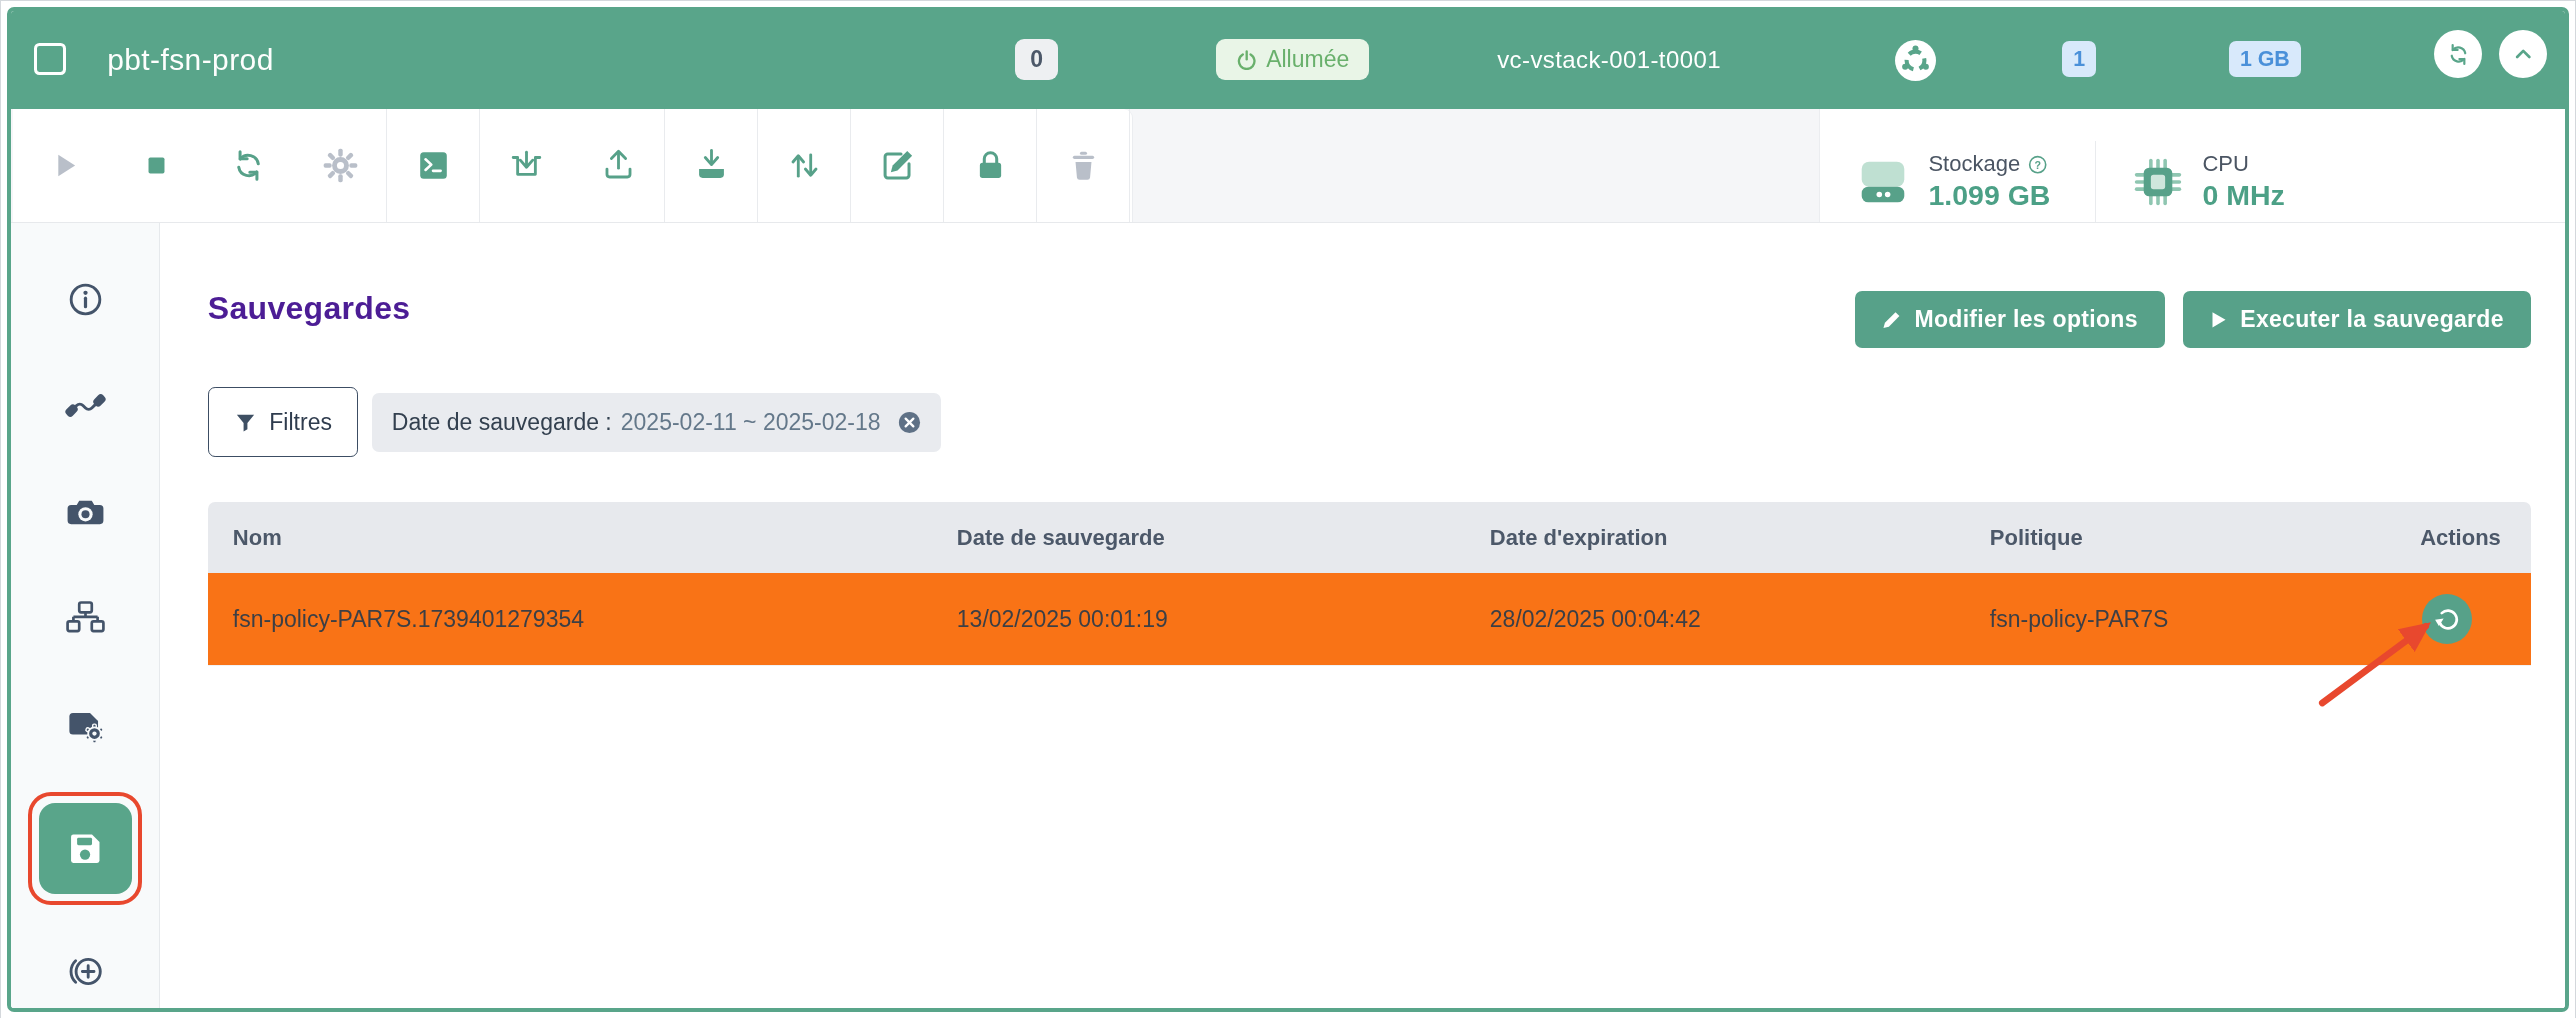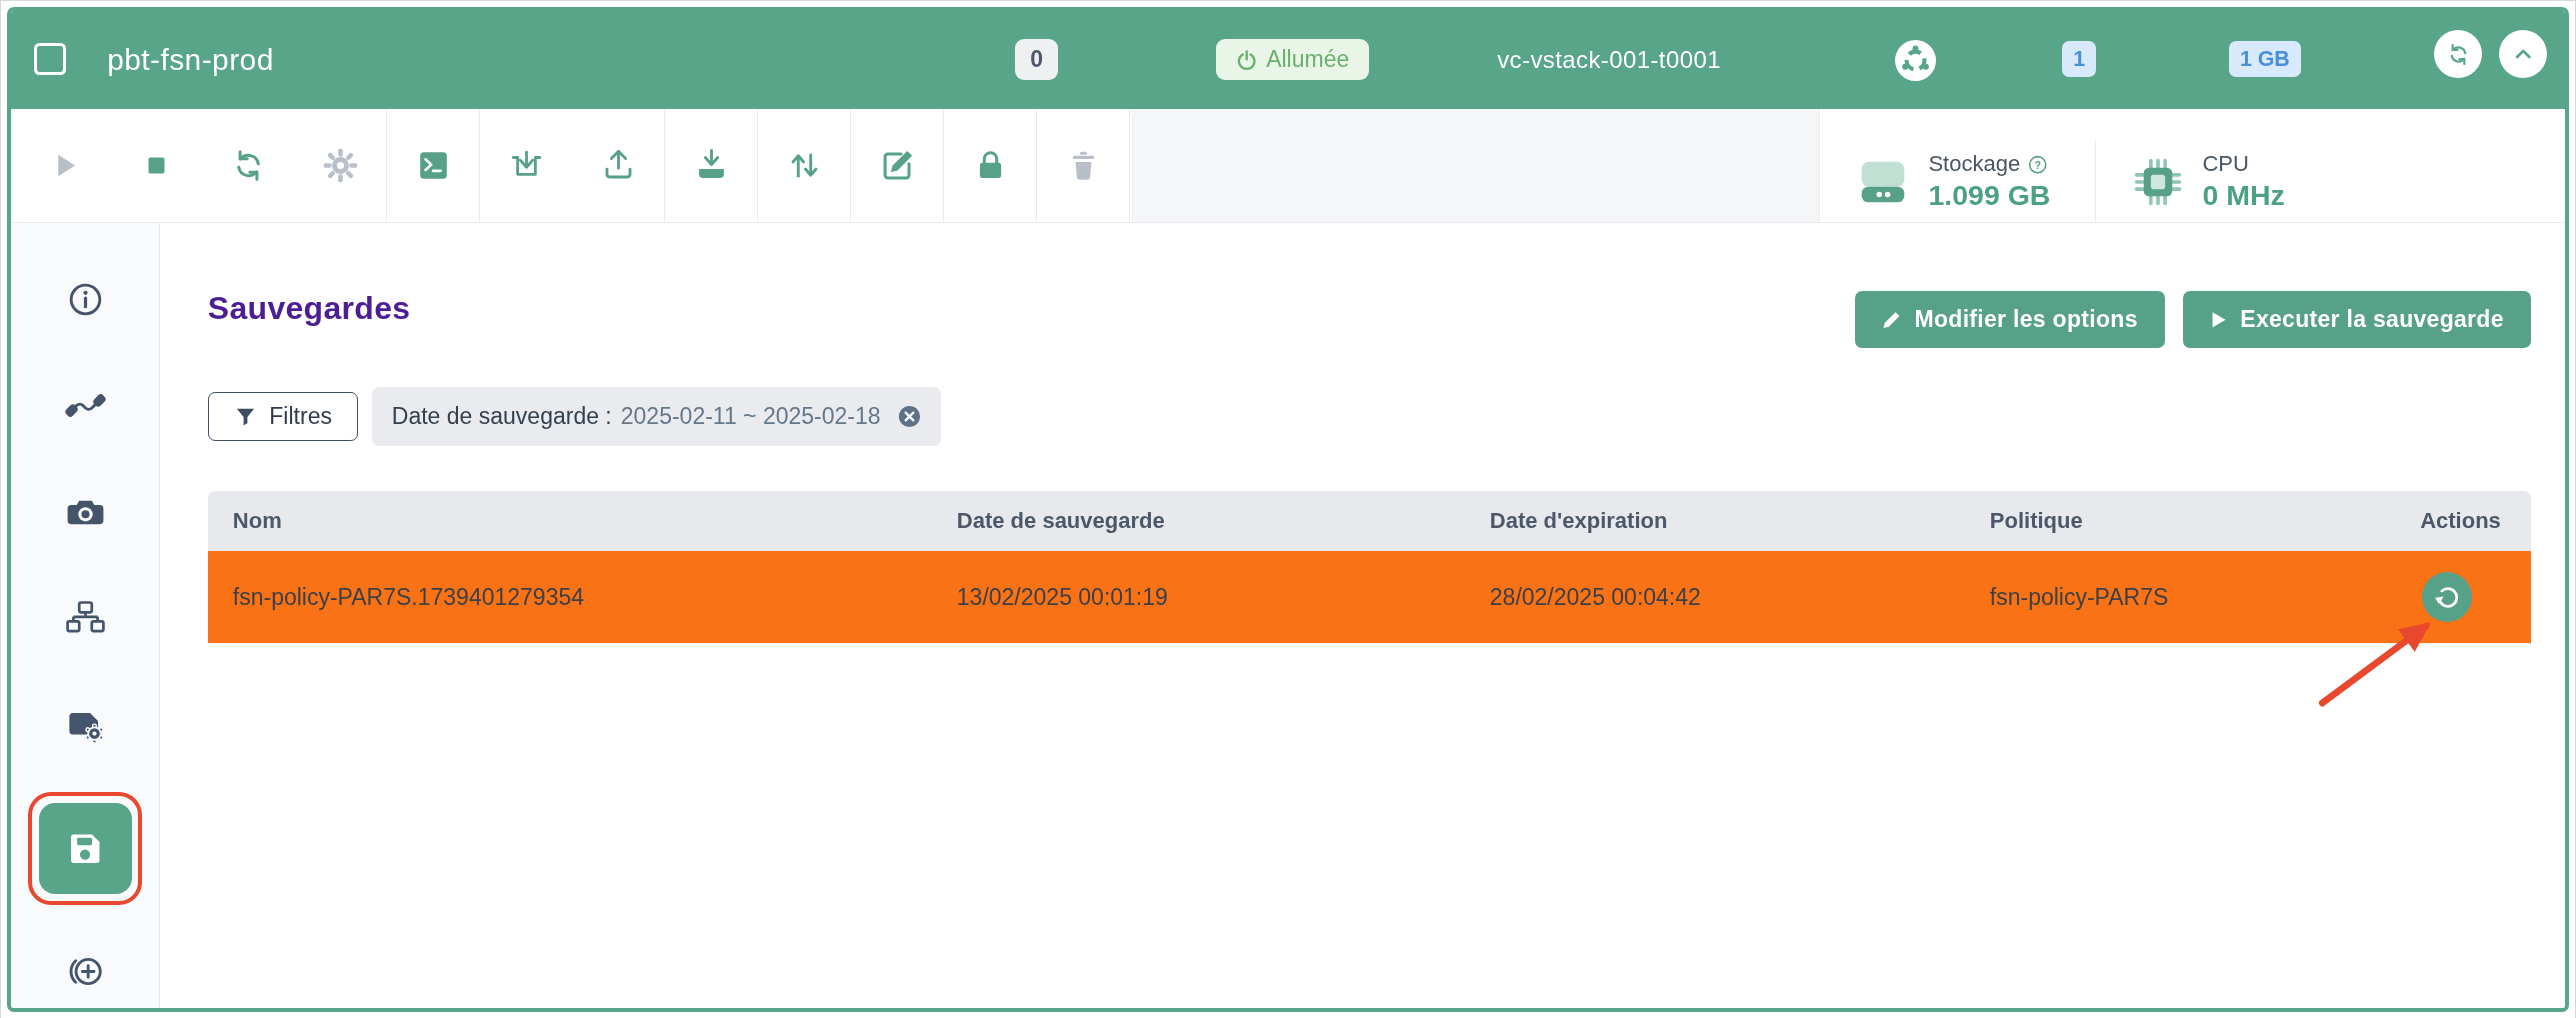--- a/index.html
+++ b/index.html
@@ -45,29 +45,29 @@
   .side-item.active { width:93px; height:93px; background:#59a58a; border-radius:16px; position:relative; margin:7.1px 0; }
   .red-ring { position:absolute; inset:-10.7px; border:4.5px solid #e8482e; border-radius:23px; pointer-events:none; }
 
   .content { flex:1; position:relative; background:#fff; padding:46px 34px 0 48px; }
   .content-head { display:flex; justify-content:space-between; align-items:center; }
   .page-title { font-size:32px; font-weight:700; color:#4c1d95; letter-spacing:0.3px; }
   .btn-row { display:flex; gap:18px; }
   .green-btn { height:57px; background:#57a189; border:none; border-radius:7.1px; color:#fff; font-size:23px; font-weight:600; letter-spacing:0.3px; display:flex; align-items:center; gap:12.5px; padding:0 27px; cursor:pointer; font-family:inherit;margin-top:22px; }
 
   .filter-row { margin-top:39px; display:flex; align-items:center; gap:14.3px; }
-  .filters-btn { height:49px; background:#fff; border:1.3px solid #3c4d63; border-radius:7.1px; color:#2f3c4e; font-size:23px; font-weight:500; display:flex; align-items:center; gap:12.5px; padding:0 25px; cursor:pointer; font-family:inherit; }
+  .filters-btn { height:70px; background:#fff; border:1.3px solid #3c4d63; border-radius:7.1px; color:#2f3c4e; font-size:23px; font-weight:500; display:flex; align-items:center; gap:12.5px; padding:0 25px; cursor:pointer; font-family:inherit; }
   .chip { height:59px; background:#e9ebef; border-radius:7.1px; display:flex; align-items:center; padding:0 19.6px; font-size:23px; }
   .chip-label { color:#33404f; font-weight:500; }
   .chip-value { color:#64788a; font-weight:500; margin-left:9px; }
   .chip-close { margin-left:16px; cursor:pointer; display:flex; }
 
   .table { margin-top:45px; width:2323px; }
   .t-head, .t-row { display:grid; grid-template-columns:724px 533px 500px 384px auto; align-items:center; }
-  .t-head { height:60px; background:#e7e9ed; border-radius:7.1px 7.1px 0 0; }
+  .t-head { height:71px; background:#e7e9ed; border-radius:7.1px 7.1px 0 0; }
   .t-head > div { font-size:22px; font-weight:700; color:#4c5869; padding-left:25px; }
   .t-head .th-actions { justify-self:end; padding:0 30px 0 0; }
   .t-row { height:93px; border-bottom:0.9px solid #f1f2f4; background:#f97316; }
   .t-row > div { font-size:23px; color:#3c3f45; padding-left:25px; }
   .cell-actions { justify-self:end; padding:0 !important; }
   .action-btn { width:50px; height:50px; border-radius:50%; background:#57a189; border:none; display:flex; align-items:center; justify-content:center; margin-right:59px; cursor:pointer; }
 
   .arrow-svg { position:absolute; left:2096px; top:357px; pointer-events:none; }
 </style>
 </head>

